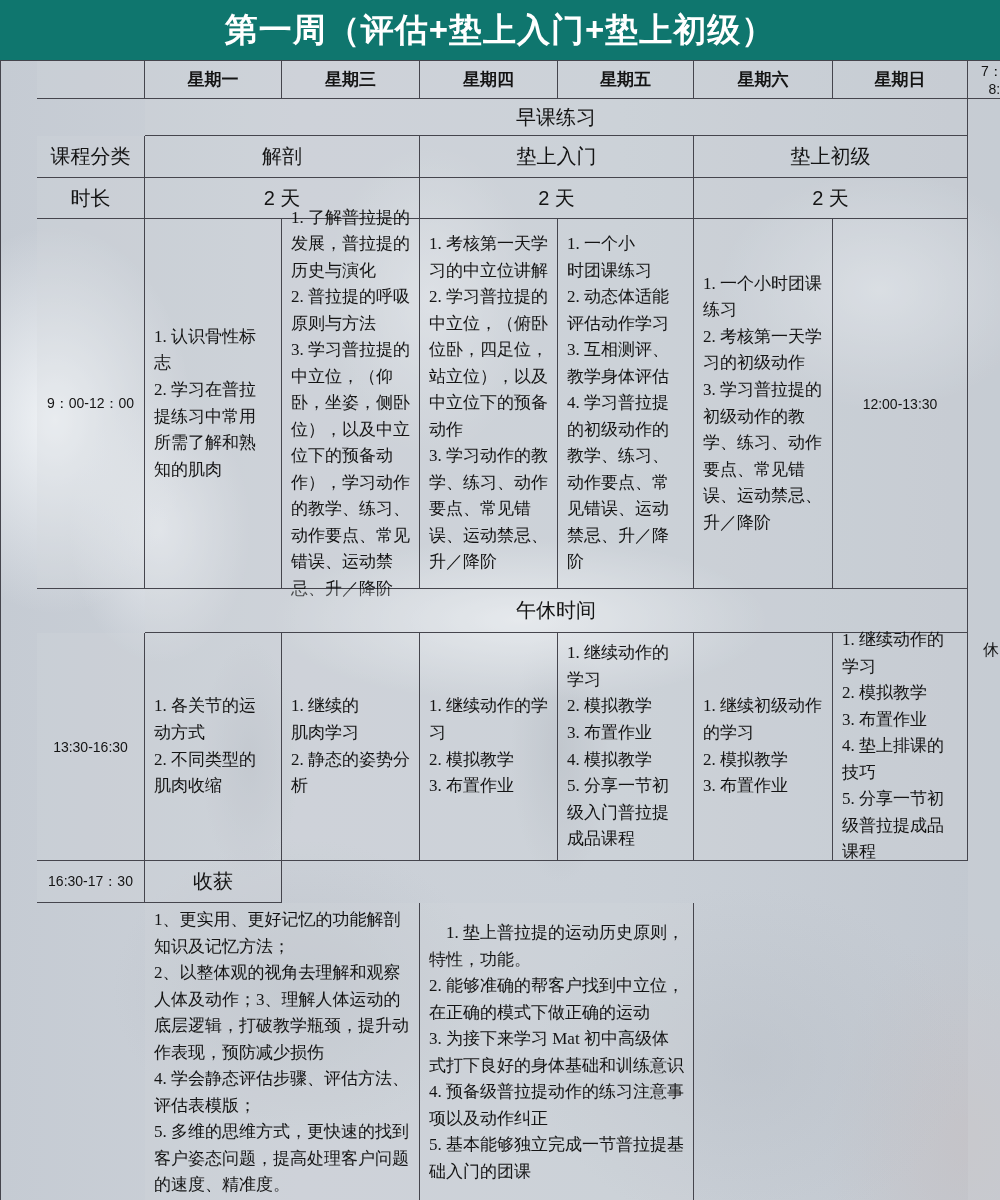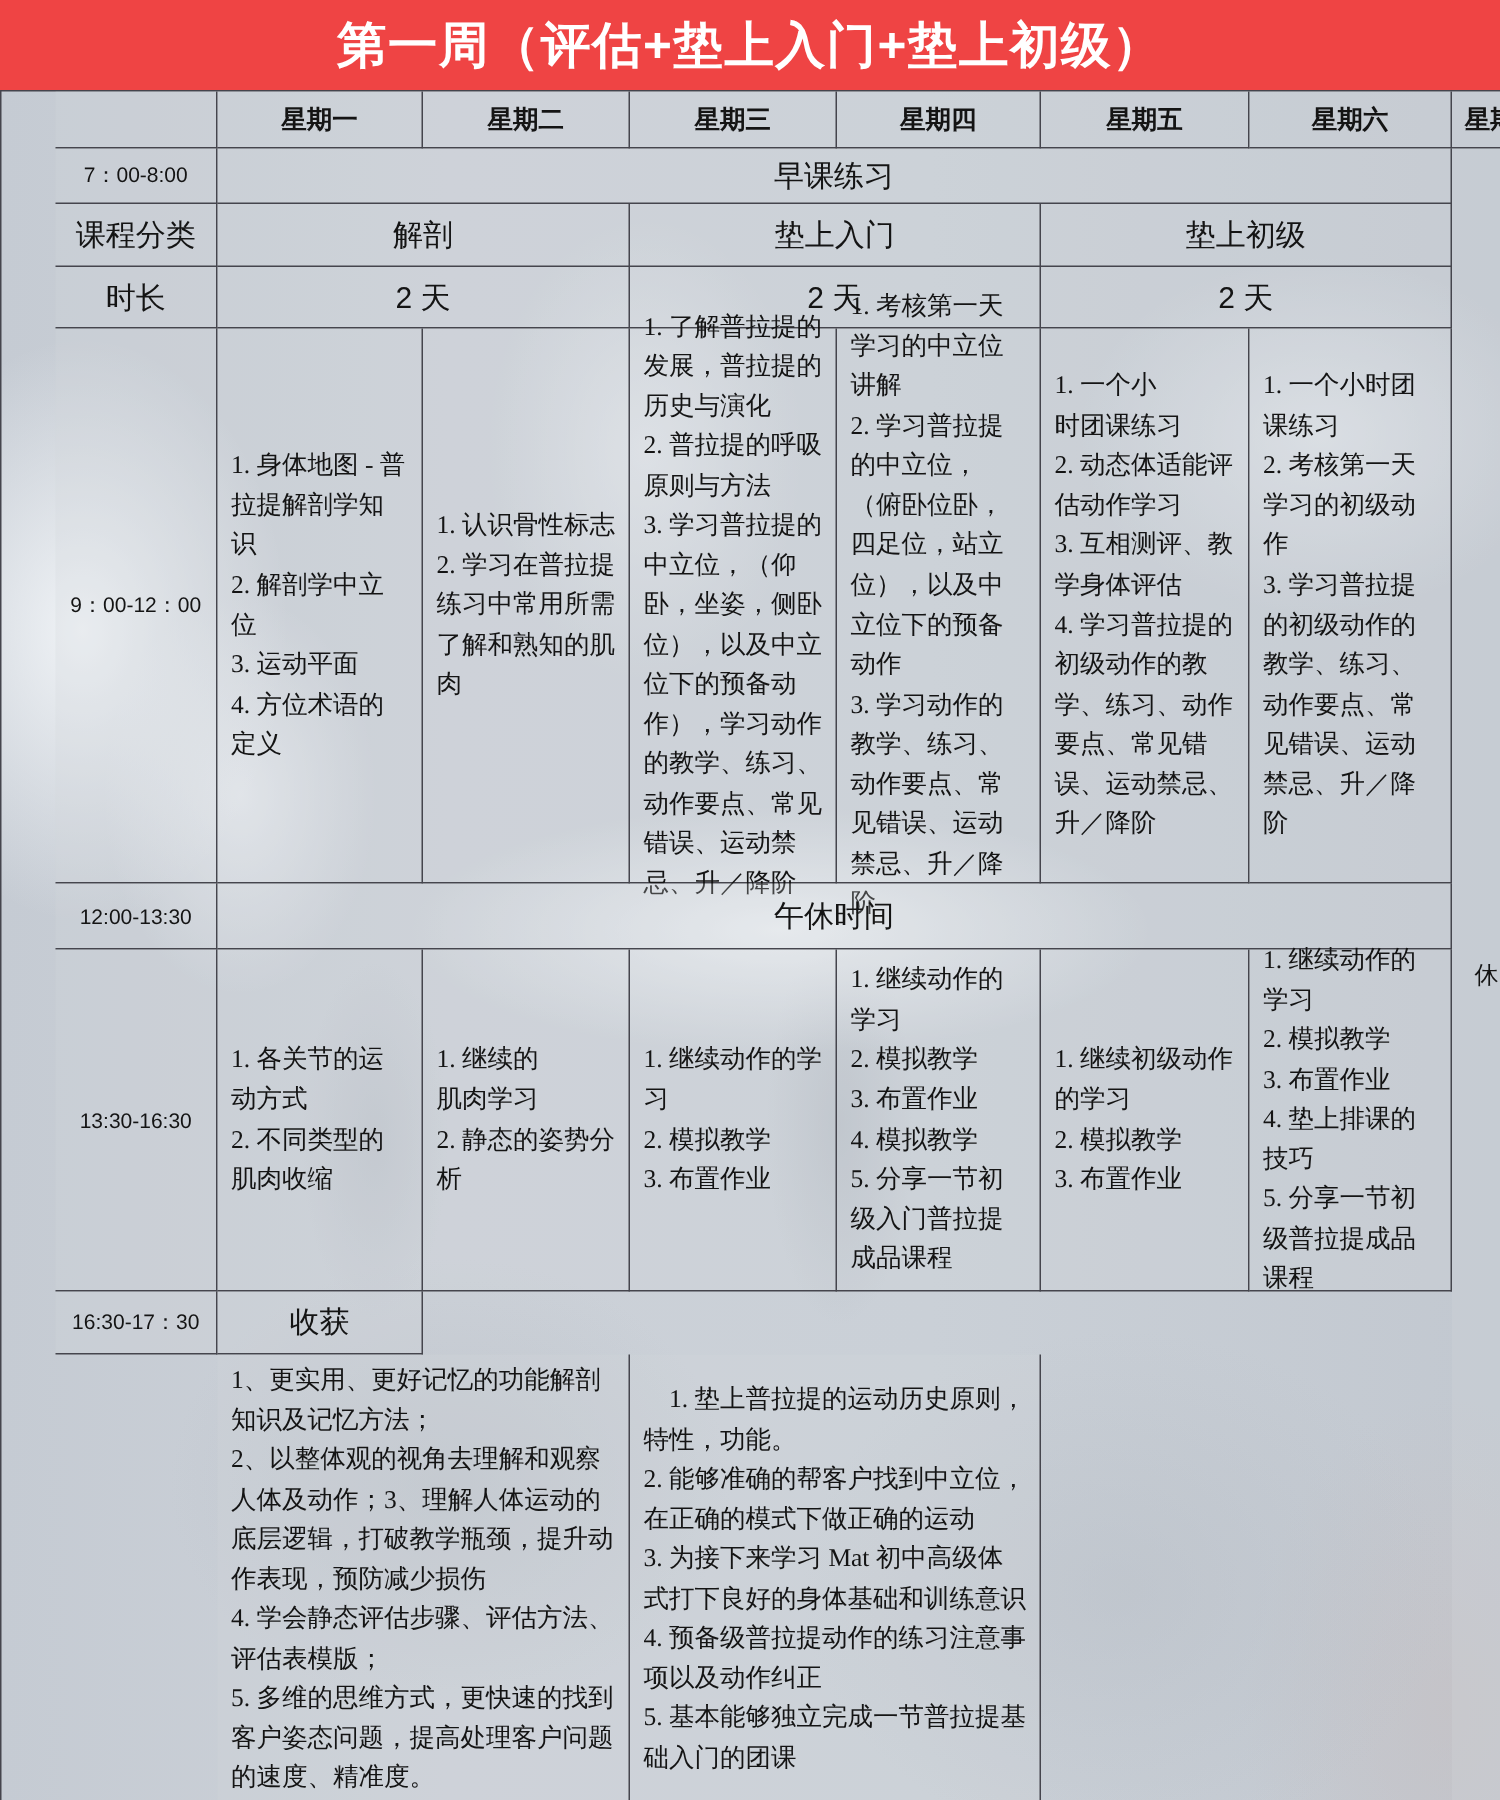--- a/index.html
+++ b/index.html
@@ -20,21 +20,21 @@
       radial-gradient(150px 220px at 430px 300px, rgba(233,236,240,.7), transparent 70%),
       radial-gradient(70px 190px at 560px 750px, rgba(165,172,181,.40), transparent 70%),
       radial-gradient(70px 170px at 250px 760px, rgba(172,178,187,.38), transparent 70%),
       radial-gradient(260px 210px at 300px 990px, rgba(178,184,192,.45), transparent 72%),
       radial-gradient(300px 240px at 750px 1060px, rgba(183,189,197,.45), transparent 72%),
       radial-gradient(190px 290px at 965px 1140px, rgba(198,191,193,.55), transparent 72%),
       linear-gradient(90deg, #c5cbd3 0%, #ccd1d8 30%, #cad0d7 62%, #c2c8d0 100%);
   }
   .banner{
     position:absolute;left:0;top:0;width:1000px;height:60px;z-index:2;
-    background:#ef4444;
+    background:#0f766e;
     display:flex;align-items:center;justify-content:center;
     color:#ffffff;font-size:33px;font-weight:bold;letter-spacing:1px;
   }
   .grid{
     position:absolute;left:0;top:60px;width:1000px;height:1140px;z-index:1;
     display:grid;
     grid-template-columns:108px 137px 138px 138px 136px 139px 135px 69px;
     grid-template-rows:38px 37px 42px 41px 370px 44px 228px 42px auto;
     border-top:1px solid #45454d;border-left:1px solid #45454d;
     box-sizing:border-box;
@@ -63,21 +63,20 @@
 
 <div class="page">
   <div class="photo-bg"></div>
 
   <div class="banner">第一周（评估+垫上入门+垫上初级）</div>
 
   <div class="grid">
 
     <div class="cell"></div>
     <div class="cell dayhead">星期一</div>
-    <div class="cell dayhead">星期二</div>
     <div class="cell dayhead">星期三</div>
     <div class="cell dayhead">星期四</div>
     <div class="cell dayhead">星期五</div>
     <div class="cell dayhead">星期六</div>
     <div class="cell dayhead">星期日</div>
 
     <div class="cell time">7：00-8:00</div>
     <div class="cell activity" style="grid-column:2 / span 6;">早课练习</div>
 
     <div class="cell rest" style="grid-column:8;grid-row:2 / 10;">休息</div>
@@ -86,24 +85,20 @@
     <div class="cell activity" style="grid-column:2 / span 2;">解剖</div>
     <div class="cell activity" style="grid-column:4 / span 2;">垫上入门</div>
     <div class="cell activity" style="grid-column:6 / span 2;">垫上初级</div>
 
     <div class="cell label">时长</div>
     <div class="cell activity" style="grid-column:2 / span 2;">2 天</div>
     <div class="cell activity" style="grid-column:4 / span 2;">2 天</div>
     <div class="cell activity" style="grid-column:6 / span 2;">2 天</div>
 
     <div class="cell time">9：00-12：00</div>
-    <div class="cell content">1. 身体地图 - 普拉提解剖学知识
-2. 解剖学中立位
-3. 运动平面
-4. 方位术语的定义</div>
     <div class="cell content">1. 认识骨性标志
 2. 学习在普拉提练习中常用所需了解和熟知的肌肉</div>
     <div class="cell content">1. 了解普拉提的发展，普拉提的历史与演化
 2. 普拉提的呼吸原则与方法
 3. 学习普拉提的中立位，（仰卧，坐姿，侧卧位），以及中立位下的预备动作），学习动作的教学、练习、动作要点、常见错误、运动禁忌、升／降阶</div>
     <div class="cell content">1. 考核第一天学习的中立位讲解
 2. 学习普拉提的中立位，（俯卧位卧，四足位，站立位），以及中立位下的预备动作
 3. 学习动作的教学、练习、动作要点、常见错误、运动禁忌、升／降阶</div>
     <div class="cell content">1. 一个小
 时团课练习

